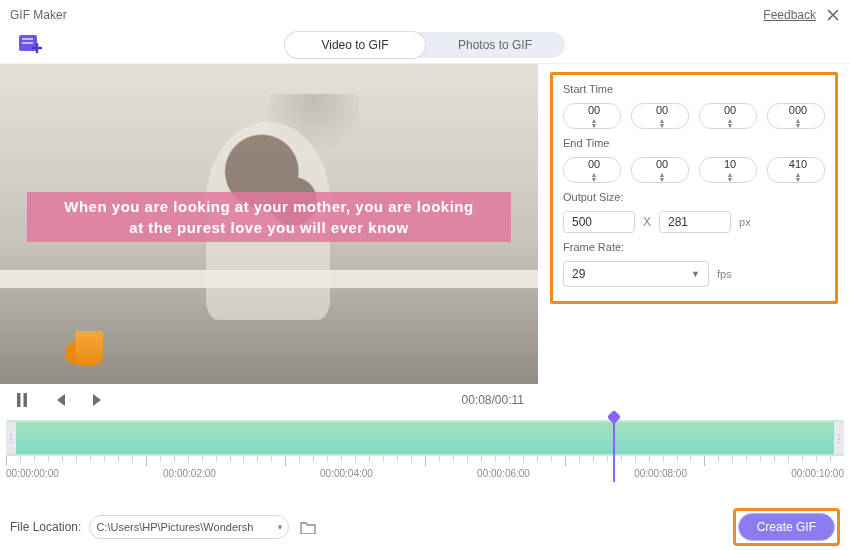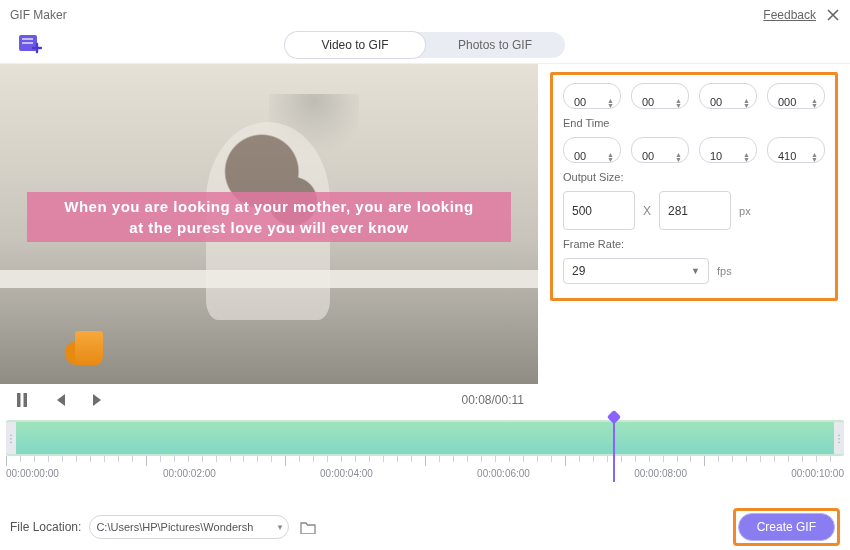--- a/index.html
+++ b/index.html
@@ -31,25 +31,25 @@
   .fruit .glass { width: 28px; height: 34px; background: linear-gradient(180deg,#f7a83c,#e78a12); border-radius: 3px 3px 6px 6px/3px 3px 10px 10px; position: absolute; bottom: 0; }
   .fruit .orange { position: absolute; left: -10px; bottom: 0; width: 24px; height: 24px; background: #e78a12; border-radius: 50%; }
   .controls { height: 32px; background: #fff; display: flex; align-items: center; padding: 0 14px; gap: 22px; font-size: 12px; color: #6e6e6e; }
   .controls .ico { width: 16px; height: 16px; display: flex; align-items: center; justify-content: center; cursor: pointer; color:#6e6e6e; }
   .controls .spacer { flex: 1; }
 
   .side { flex: 1; height: 352px; padding: 8px 12px 8px 12px; display: flex; align-items: flex-start; }
   .panel { border: 3px solid #f08a24; border-radius: 2px; width: 100%; padding: 8px 10px 14px 10px; display: flex; flex-direction: column; gap: 8px; font-size: 12px; color: #555; }
   .panel-label { font-size: 11px; color: #666; }
   .time-row { display: flex; gap: 10px; }
-  .stepper { display: flex; align-items: flex-end; border: 1px solid #d6d6de; border-radius: 12px; height: 26px; padding: 0 6px 0 10px; width: 58px; justify-content: space-between; background:#fff; }
+  .stepper { display: flex; align-items: center; border: 1px solid #d6d6de; border-radius: 12px; height: 26px; padding: 0 6px 0 10px; width: 58px; justify-content: space-between; background:#fff;flex-direction:column; }
   .stepper span { font-size: 11px; color: #333; }
   .stepper .arrows { display: flex; flex-direction: column; line-height: 5px; font-size: 7px; color: #888; cursor: pointer; }
   .size-row { display: flex; align-items: center; gap: 8px; }
-  .sizebox { border: 1px solid #d6d6de; border-radius: 4px; height: 39px; width: 72px; padding: 8px 8px; display: flex; align-items: center; font-size: 12px; color:#333; background:#fff; }
+  .sizebox { border: 1px solid #d6d6de; border-radius: 4px; height: 22px; width: 72px; padding: 8px 8px; display: flex; align-items: center; font-size: 12px; color:#333; background:#fff; }
   .times { color: #888; }
   .unit { color: #888; font-size: 11px; }
   .framerate { display: flex; align-items: center; gap: 8px; }
   .select { border: 1px solid #d6d6de; border-radius: 4px; height: 26px; width: 146px; padding: 0 8px; display: flex; align-items: center; justify-content: space-between; font-size: 12px; color:#333; cursor: pointer; background:#fff; }
   .select .caret { font-size: 9px; color: #777; }
 
   
   .timeline-wrap { padding: 4px 6px 0 6px; }
   .timeline { position: relative; height: 36px; background: linear-gradient(180deg,#9fe3bd 0%,#83d8c4 100%); border-radius: 2px; border: 2px solid #c8e8d5; }
   .tl-handle { position: absolute; top: 0; bottom: 0; width: 10px; background: #e7e9ee; display: flex; align-items: center; justify-content: center; color:#9a9dab; font-size:10px; cursor: ew-resize; }
@@ -137,20 +137,21 @@
       </span>
       <span class="spacer"></span>
       <span>
         <span>00:08</span>/<span>00:11</span>
       </span>
     </div>
   </div>
 
   <div class="side">
     <div class="panel">
+      <div class="panel-label">Start Time</div>
       <div class="time-row">
         <div class="stepper">
             <span>00</span>
             <span class="arrows">▲<br>▼</span>
           </div>
         <div class="stepper">
             <span>00</span>
             <span class="arrows">▲<br>▼</span>
           </div>
         <div class="stepper">

